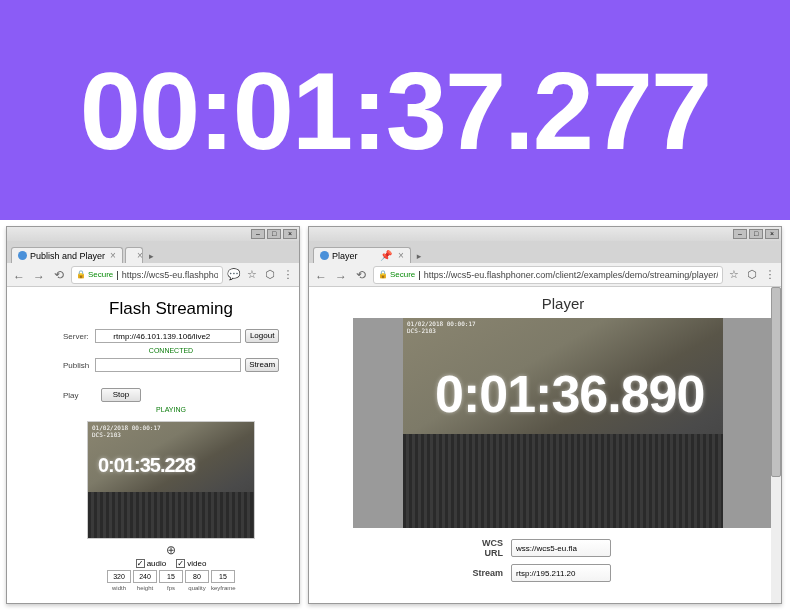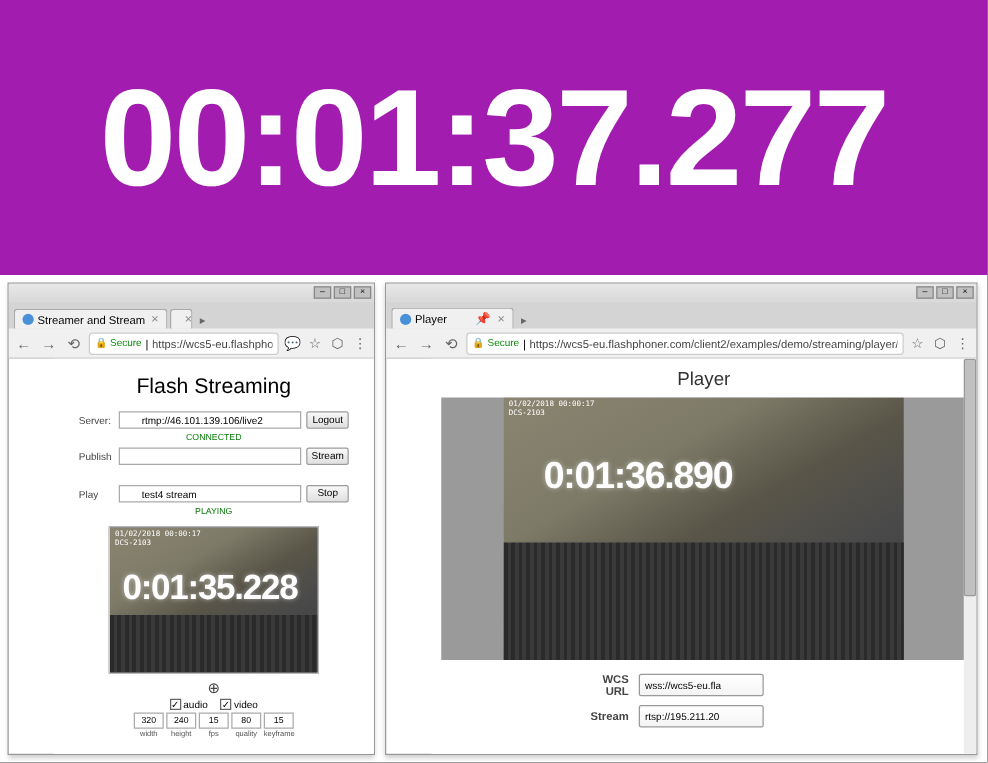--- a/index.html
+++ b/index.html
@@ -1,18 +1,18 @@
 <!DOCTYPE html>
 <html><head>
   <meta charset="utf-8">
   <style>
     * { box-sizing: border-box; margin: 0; padding: 0; }
     body { font-family: Arial, sans-serif; background: #000; width: 790px; height: 610px; overflow: hidden; }
     
-    .timer-banner { background: #a21caf; color: #fff; height: 220px; display: flex; align-items: center; justify-content: center; font-size: 110px; font-weight: bold; letter-spacing: -2px; font-family: Arial, sans-serif; }
+    .timer-banner { background: #8b5cf6; color: #fff; height: 220px; display: flex; align-items: center; justify-content: center; font-size: 110px; font-weight: bold; letter-spacing: -2px; font-family: Arial, sans-serif; }
     
     .browsers { display: flex; gap: 8px; padding: 6px; background: #fff; height: 390px; }
     .browser { border: 1px solid #999; background: #fff; display: flex; flex-direction: column; box-shadow: 0 2px 4px rgba(0,0,0,0.2); }
     .browser.left { width: 294px; }
     .browser.right { width: 474px; }
     
     .titlebar { height: 14px; background: linear-gradient(#e8e8e8, #d8d8d8); display: flex; justify-content: flex-end; align-items: center; gap: 2px; padding: 0 2px; }
     .titlebar-btn { width: 14px; height: 10px; background: #c0c0c0; border: 1px solid #888; font-size: 7px; text-align: center; line-height: 8px; }
     
     .tabbar { height: 22px; background: #d4d4d4; display: flex; align-items: flex-end; padding: 0 4px; }
@@ -43,22 +43,22 @@
     .form-btn { width: 40px; height: 14px; border: 1px solid #999; background: linear-gradient(#f8f8f8,#e0e0e0); font-size: 8px; text-align: center; line-height: 12px; border-radius: 2px; }
     .status-text { text-align: center; font-size: 7px; color: #0a7c0a; margin: 1px 0 4px; }
     .status-text.playing { color: #0a7c0a; }
     
     .video-box { width: 168px; height: 118px; margin: 8px auto 4px; border: 1px solid #ccc; background: #555; position: relative; overflow: hidden; }
     .video-box.large { width: 420px; height: 210px; margin: 2px auto; background: #9a9a9a; padding: 0; border: none; }
     .video-inner { position: absolute; inset: 0; background: linear-gradient(150deg, #8a8570 0%, #7d7a68 30%, #595548 50%, #4a4a4a 70%, #3a3a3a 100%); }
     .video-inner.large { left: 50px; right: 50px; top: 0; bottom: 0; }
     .video-osd { position: absolute; top: 2px; left: 4px; color: #fff; font-size: 6px; font-family: monospace; }
     .video-timer { position: absolute; left: 6%; top: 28%; color: #fff; font-weight: bold; text-shadow: 0 0 4px rgba(255,255,255,0.5); font-family: Arial, sans-serif; letter-spacing: -1px; }
-    .video-timer.small { font-size: 28px; }
-    .video-timer.big { font-size: 30px; left: 10%; top: 22%; }
+    .video-timer.small { font-size: 20px; }
+    .video-timer.big { font-size: 52px; left: 10%; top: 22%; }
     .video-kb { position: absolute; bottom: 0; left: 0; right: 0; height: 40%; background: repeating-linear-gradient(90deg, #2a2a2a 0, #2a2a2a 3px, #3a3a3a 3px, #3a3a3a 6px); }
     .video-kb.large { height: 45%; }
     
     .volume-icon { text-align: center; font-size: 12px; color: #444; margin: 2px 0; }
     .checkbox-row { display: flex; justify-content: center; gap: 10px; font-size: 8px; margin: 2px 0; }
     .checkbox-item { display: flex; align-items: center; gap: 2px; }
     .cb { width: 9px; height: 9px; border: 1px solid #666; font-size: 8px; text-align: center; line-height: 8px; }
     
     .params-row { display: flex; justify-content: center; gap: 2px; margin: 2px 0; }
     .param-box { width: 24px; height: 13px; border: 1px solid #aaa; font-size: 7px; text-align: center; line-height: 11px; }
@@ -82,21 +82,21 @@
 
   <div class="browser left">
     <div class="titlebar">
       <div class="titlebar-btn">–</div>
       <div class="titlebar-btn">□</div>
       <div class="titlebar-btn">×</div>
     </div>
     <div class="tabbar">
       <div class="tab">
         <span class="tab-icon blue"></span>
-        <span>Streamer and Stream</span>
+        <span>Publish and Player</span>
         <span class="tab-close">×</span>
       </div>
       <div class="tab" style="width:18px">
         <span class="tab-icon red"></span>
         <span class="tab-close">×</span>
       </div>
       <div class="newtab">▸</div>
     </div>
     <div class="addressbar">
       <div class="nav-btn">←</div>
@@ -127,21 +127,20 @@
 
       <div class="form-row">
         <span class="form-label">Publish</span>
         <input class="form-input" value="" style="">
         <div class="form-btn">Stream</div>
       </div>
       <div style="height:8px"></div>
 
       <div class="form-row">
         <span class="form-label">Play</span>
-        <input class="form-input" value="test4 stream" style="">
         <div class="form-btn">Stop</div>
       </div>
       <div class="status-text playing">PLAYING</div>
 
       <div class="video-box">
         <div class="video-inner">
           <div class="video-osd">
             <div>01/02/2018 00:00:17</div>
             <div>DCS-2103</div>
           </div>

